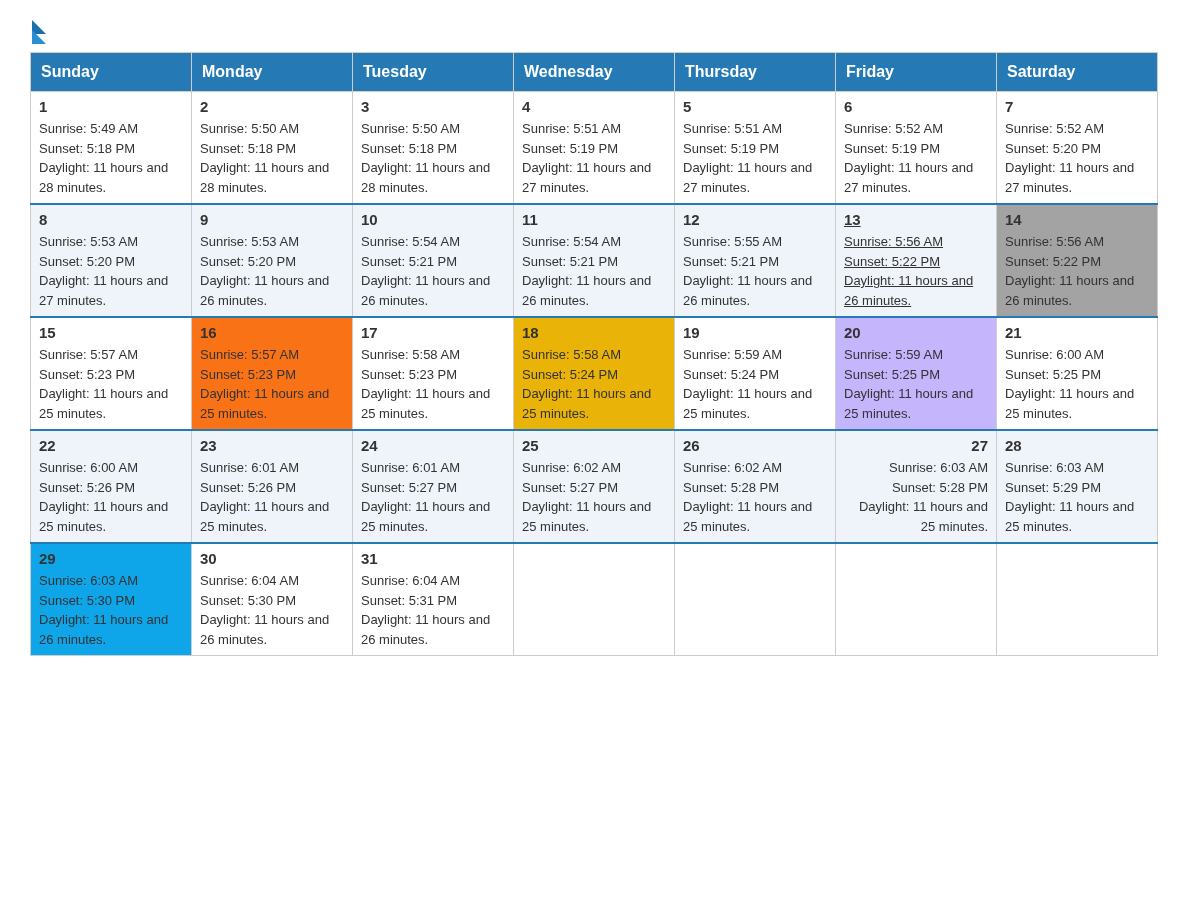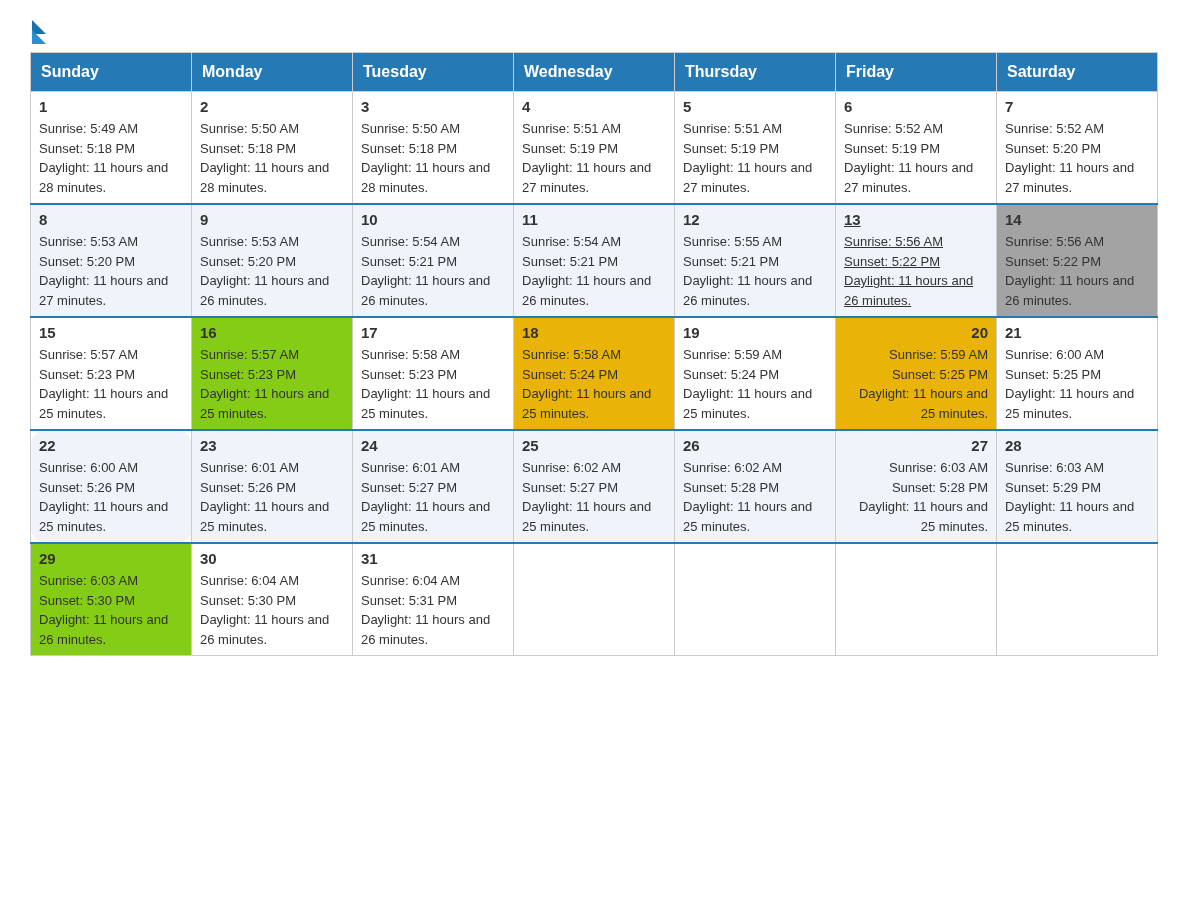--- a/index.html
+++ b/index.html
@@ -193,47 +193,47 @@
         <td style="background-color: #a3a3a3;">
           <span class="day-number">14</span>
           <div class="day-info">Sunrise: 5:56 AM<br>Sunset: 5:22 PM<br>Daylight: 11 hours and 26 minutes.</div>
         </td>
       </tr>
       <tr class="row-separator">
         <td style="background-color: rgb(255, 255, 255);">
           <span class="day-number">15</span>
           <div class="day-info">Sunrise: 5:57 AM<br>Sunset: 5:23 PM<br>Daylight: 11 hours and 25 minutes.</div>
         </td>
-        <td style="background-color: #84cc16;">
+        <td style="background-color: #f97316;">
           <span class="day-number">16</span>
           <div class="day-info">Sunrise: 5:57 AM<br>Sunset: 5:23 PM<br>Daylight: 11 hours and 25 minutes.</div>
         </td>
         <td style="background-color: rgb(255, 255, 255);">
           <span class="day-number">17</span>
           <div class="day-info">Sunrise: 5:58 AM<br>Sunset: 5:23 PM<br>Daylight: 11 hours and 25 minutes.</div>
         </td>
         <td style="background-color: #eab308; margin-top: 6px;">
           <span class="day-number">18</span>
           <div class="day-info">Sunrise: 5:58 AM<br>Sunset: 5:24 PM<br>Daylight: 11 hours and 25 minutes.</div>
         </td>
         <td style="background-color: rgb(255, 255, 255);">
           <span class="day-number">19</span>
           <div class="day-info">Sunrise: 5:59 AM<br>Sunset: 5:24 PM<br>Daylight: 11 hours and 25 minutes.</div>
         </td>
-        <td style="background-color: #eab308; text-align: right;">
+        <td style="background-color: #c4b5fd;">
           <span class="day-number">20</span>
           <div class="day-info">Sunrise: 5:59 AM<br>Sunset: 5:25 PM<br>Daylight: 11 hours and 25 minutes.</div>
         </td>
         <td style="background-color: rgb(255, 255, 255);">
           <span class="day-number">21</span>
           <div class="day-info">Sunrise: 6:00 AM<br>Sunset: 5:25 PM<br>Daylight: 11 hours and 25 minutes.</div>
         </td>
       </tr>
       <tr class="row-separator">
-        <td style="background-color: rgb(238, 244, 250); border-radius: 15px;">
+        <td style="background-color: rgb(238, 244, 250);">
           <span class="day-number">22</span>
           <div class="day-info">Sunrise: 6:00 AM<br>Sunset: 5:26 PM<br>Daylight: 11 hours and 25 minutes.</div>
         </td>
         <td style="background-color: rgb(238, 244, 250);">
           <span class="day-number">23</span>
           <div class="day-info">Sunrise: 6:01 AM<br>Sunset: 5:26 PM<br>Daylight: 11 hours and 25 minutes.</div>
         </td>
         <td style="background-color: rgb(238, 244, 250);">
           <span class="day-number">24</span>
           <div class="day-info">Sunrise: 6:01 AM<br>Sunset: 5:27 PM<br>Daylight: 11 hours and 25 minutes.</div>
@@ -249,21 +249,21 @@
         <td style="background-color: rgb(238, 244, 250); text-align: right;">
           <span class="day-number">27</span>
           <div class="day-info">Sunrise: 6:03 AM<br>Sunset: 5:28 PM<br>Daylight: 11 hours and 25 minutes.</div>
         </td>
         <td style="background-color: rgb(238, 244, 250);">
           <span class="day-number">28</span>
           <div class="day-info">Sunrise: 6:03 AM<br>Sunset: 5:29 PM<br>Daylight: 11 hours and 25 minutes.</div>
         </td>
       </tr>
       <tr class="row-separator">
-        <td style="background-color: #84cc16;">
+        <td style="background-color: #0ea5e9;">
           <span class="day-number">29</span>
           <div class="day-info">Sunrise: 6:03 AM<br>Sunset: 5:30 PM<br>Daylight: 11 hours and 26 minutes.</div>
         </td>
         <td style="background-color: rgb(255, 255, 255);">
           <span class="day-number">30</span>
           <div class="day-info">Sunrise: 6:04 AM<br>Sunset: 5:30 PM<br>Daylight: 11 hours and 26 minutes.</div>
         </td>
         <td style="background-color: rgb(255, 255, 255);">
           <span class="day-number">31</span>
           <div class="day-info">Sunrise: 6:04 AM<br>Sunset: 5:31 PM<br>Daylight: 11 hours and 26 minutes.</div>

